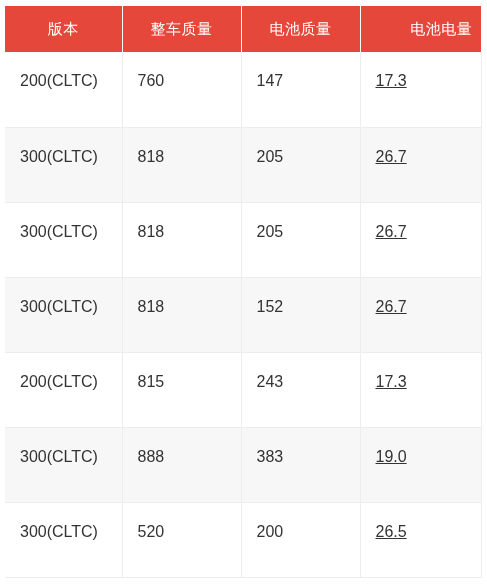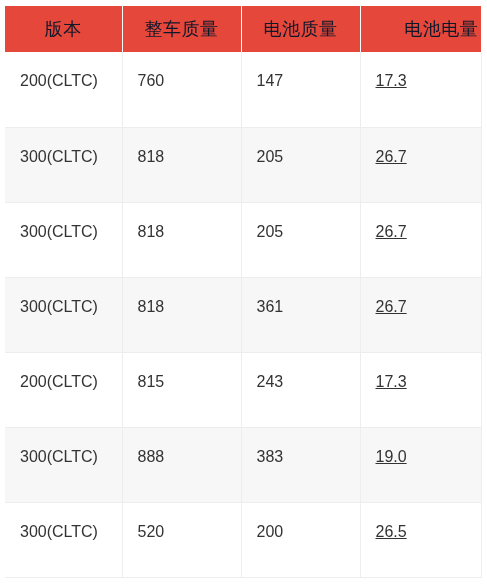--- a/index.html
+++ b/index.html
@@ -19,22 +19,22 @@
     position: absolute;
     left: 5px;
     top: 6px;
     width: 476px;
     border-collapse: collapse;
     table-layout: fixed;
   }
 
   #spec-table thead th {
     background: #e5473b;
-    color: #0f172a;
-    font-size: 18px;
+    color: #ffffff;
+    font-size: 15px;
     font-weight: normal;
     text-align: center;
     height: 46px;
     line-height: 46px;
     padding: 0;
     border-right: 1px solid #ffffff;
     letter-spacing: 0.5px;
   }
   #spec-table thead th:last-child {
     border-right: none;
@@ -103,21 +103,21 @@
     </tr>
     <tr>
       <td>300(CLTC)</td>
       <td>818</td>
       <td>205</td>
       <td>26.7</td>
     </tr>
     <tr>
       <td>300(CLTC)</td>
       <td>818</td>
-      <td>361</td>
+      <td>152</td>
       <td>26.7</td>
     </tr>
     <tr>
       <td>200(CLTC)</td>
       <td>815</td>
       <td>243</td>
       <td>17.3</td>
     </tr>
     <tr>
       <td>300(CLTC)</td>

